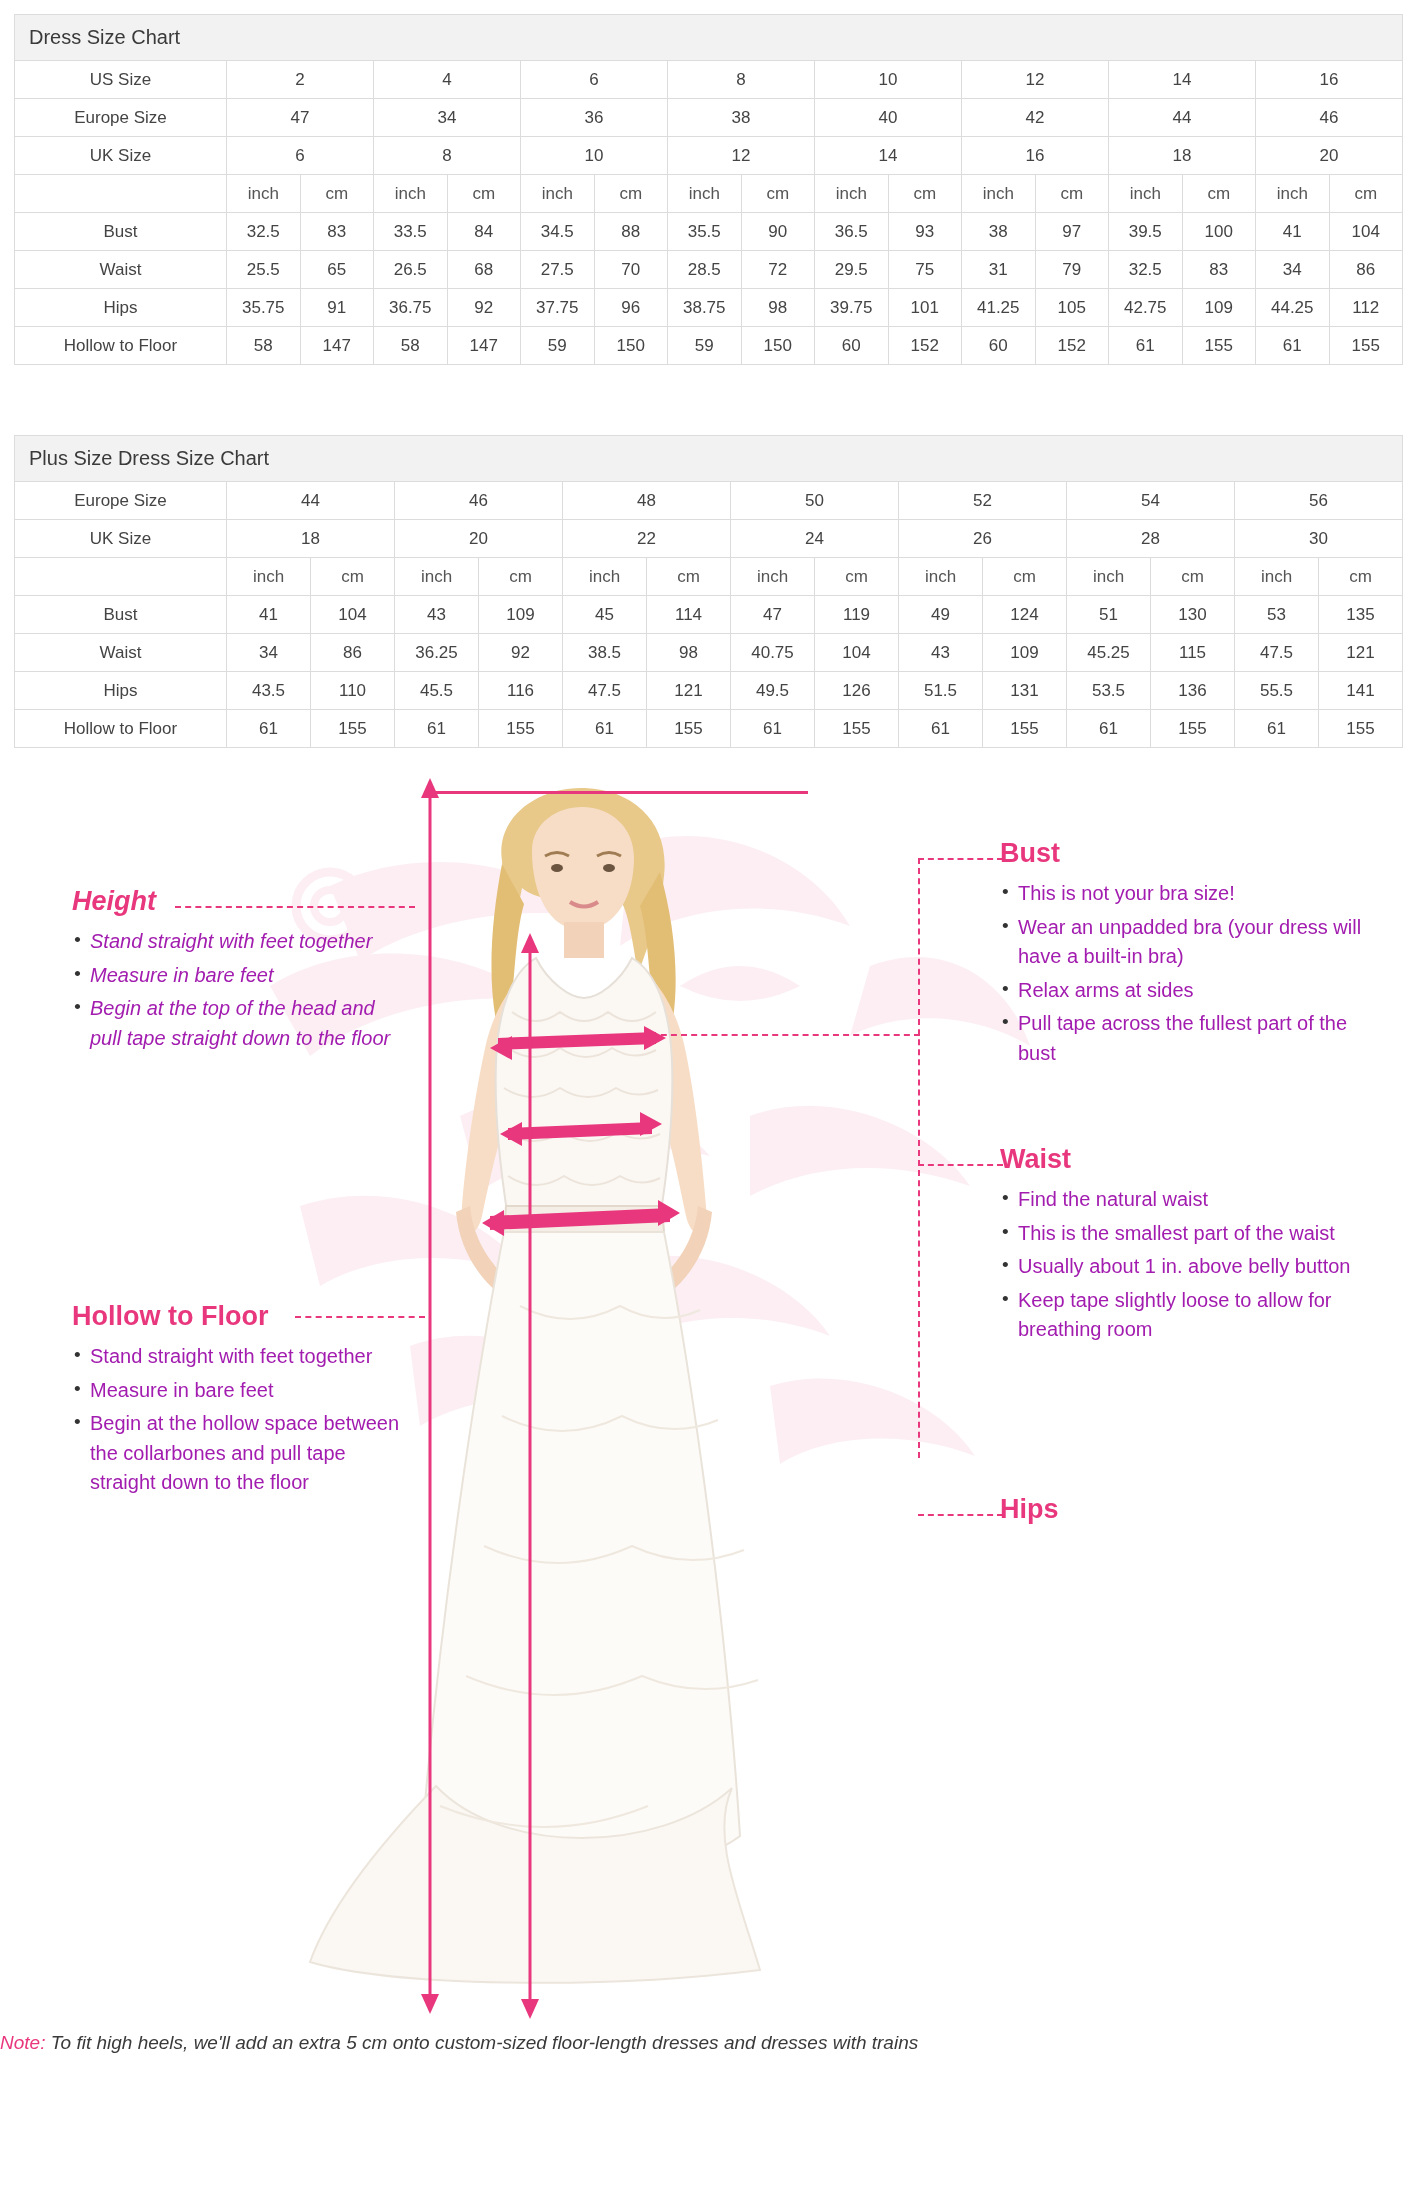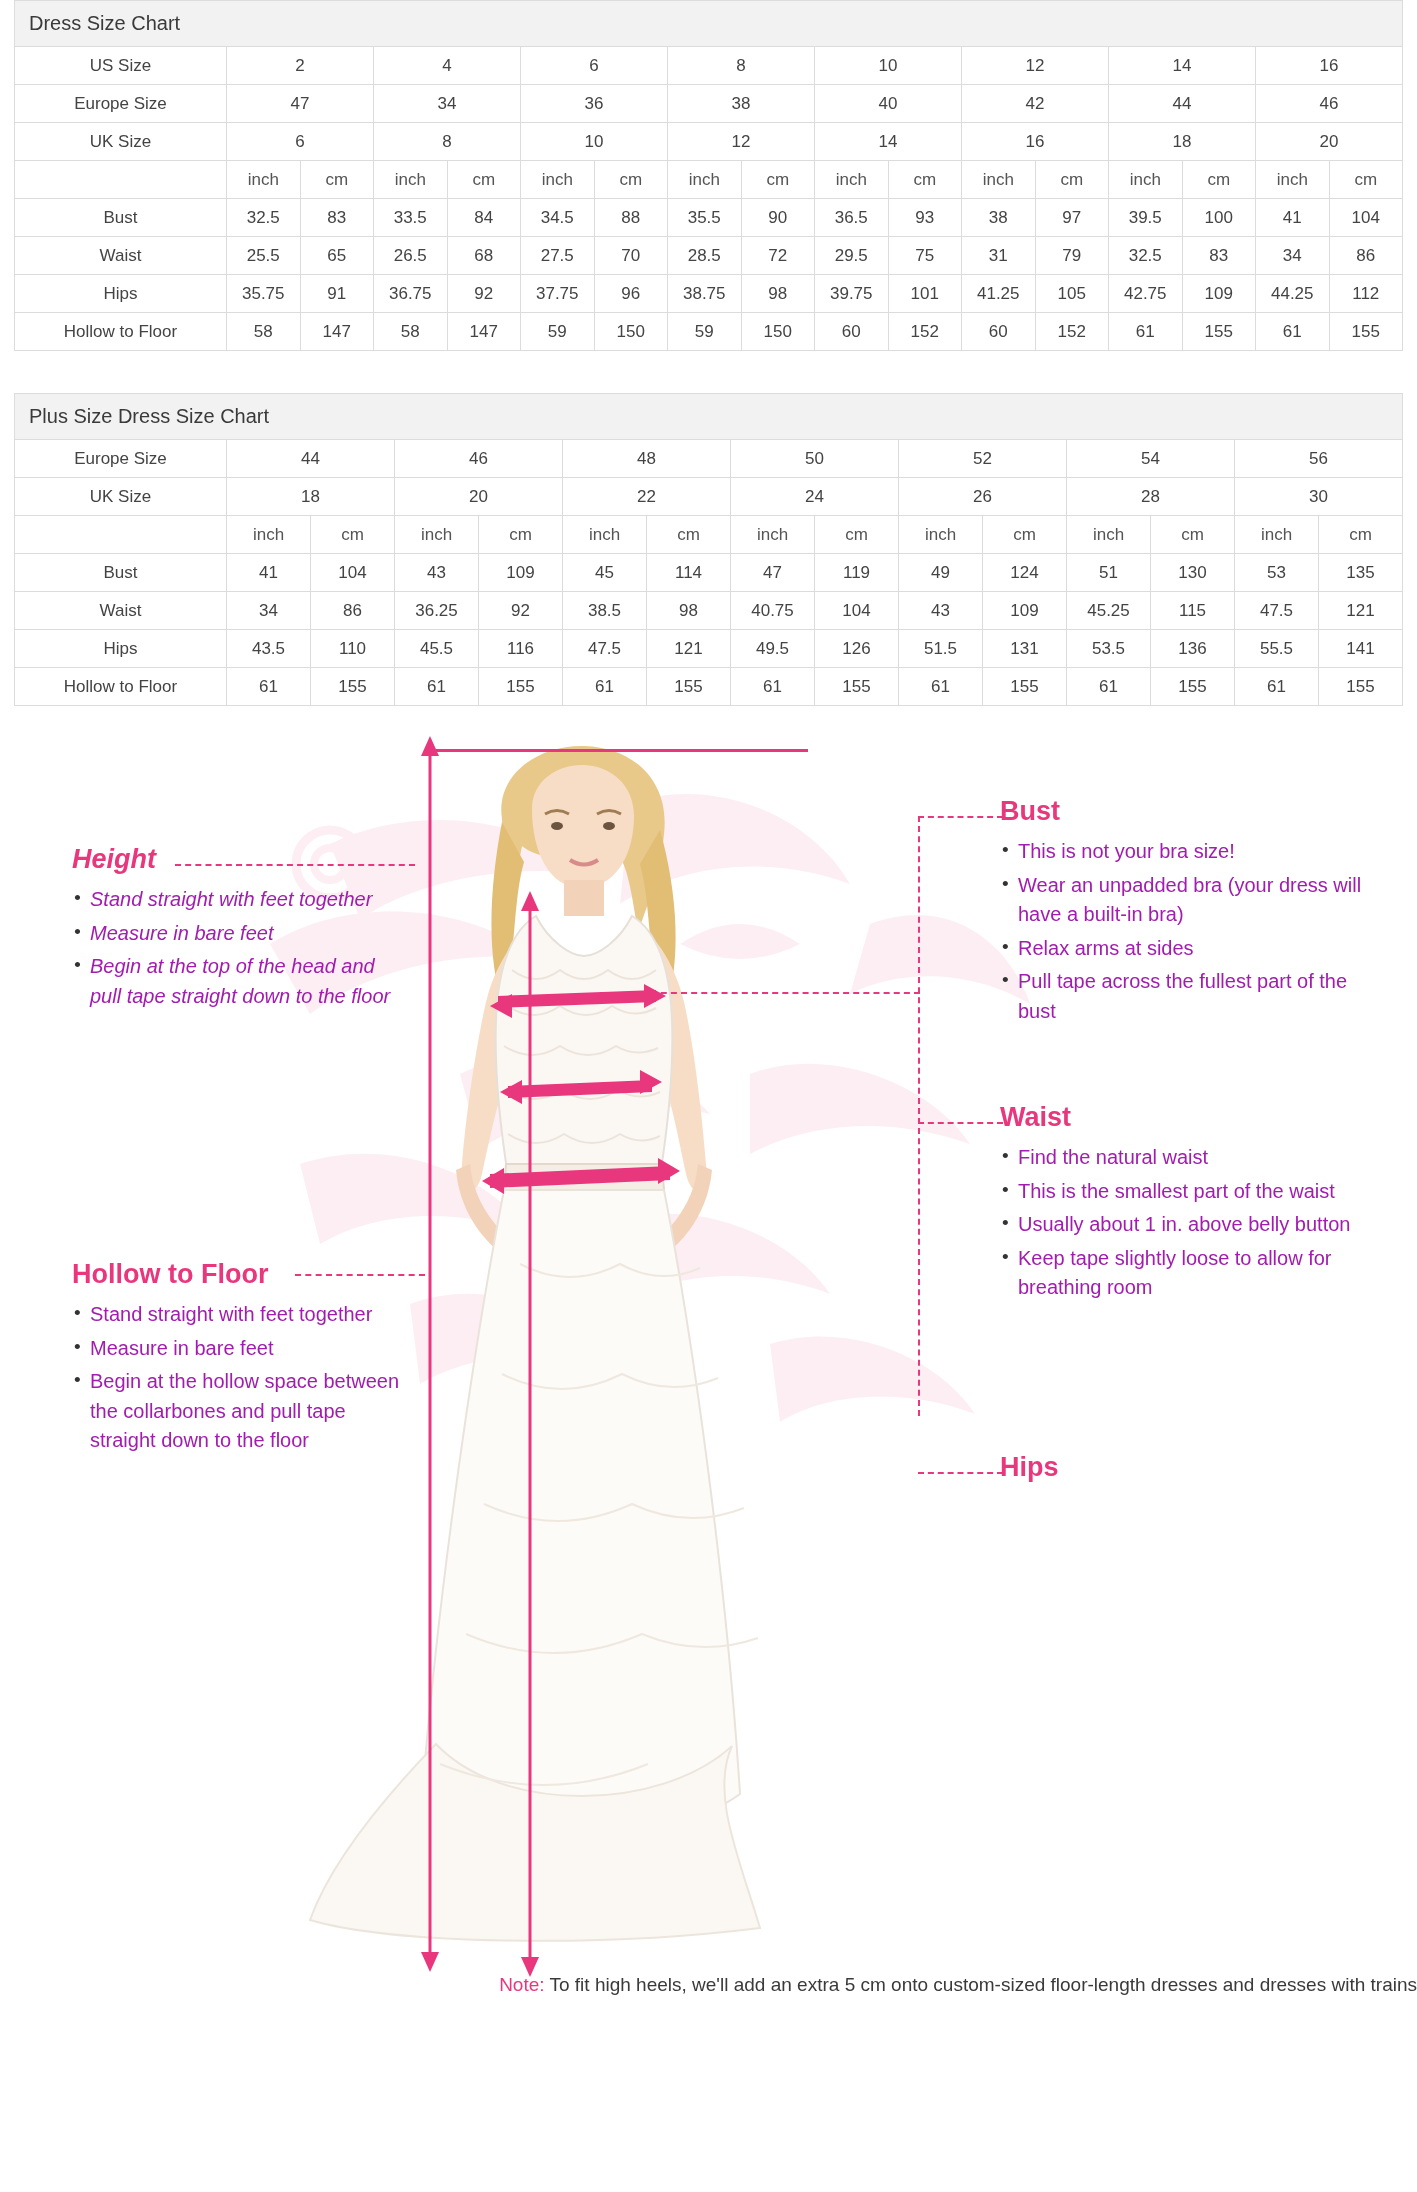--- a/index.html
+++ b/index.html
@@ -10,21 +10,21 @@
     font-family: "Liberation Sans", sans-serif;
   }
   .page {
     width: 1417px;
     min-height: 2192px;
     position: relative;
     background: #ffffff;
   }
 
   
-  .chart-block { margin: 0 14px; }
+  .chart-block { margin: 14px 14px; }
   .chart-title {
     background: #f2f2f2;
     border: 1px solid #dcdcdc;
     border-bottom: none;
     font-size: 20px;
     color: #3a3a3a;
     padding: 11px 14px;
   }
   table.size-table {
     width: 100%;
@@ -100,24 +100,25 @@
     color: #333;
     font-size: 19px;
   }
 
   .left-col { width: 330px; }
   .right-col { width: 380px; }
 
   .note {
     position: absolute;
     left: 0; right: 0;
-    bottom: 28px;
-    text-align: right;
+    bottom: 12px;
+    text-align: left;
     font-size: 19px;
     color: #3a3a3a;
+    font-style: italic;
   }
   .note .note-label { color: #e8377d; }
 
   
   .dash-h {
     position: absolute;
     border-top: 2px dashed #e8377d;
     height: 0;
   }
   .dash-v {

